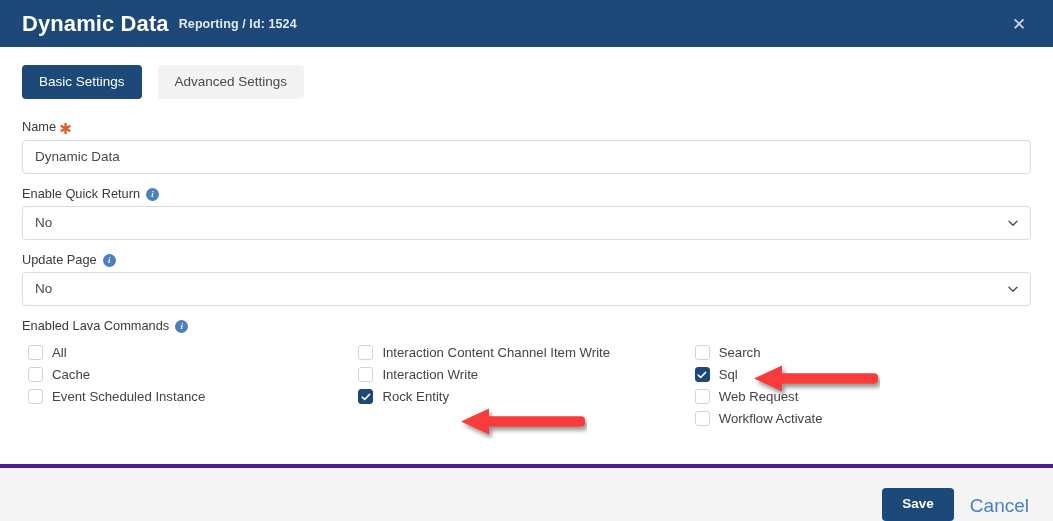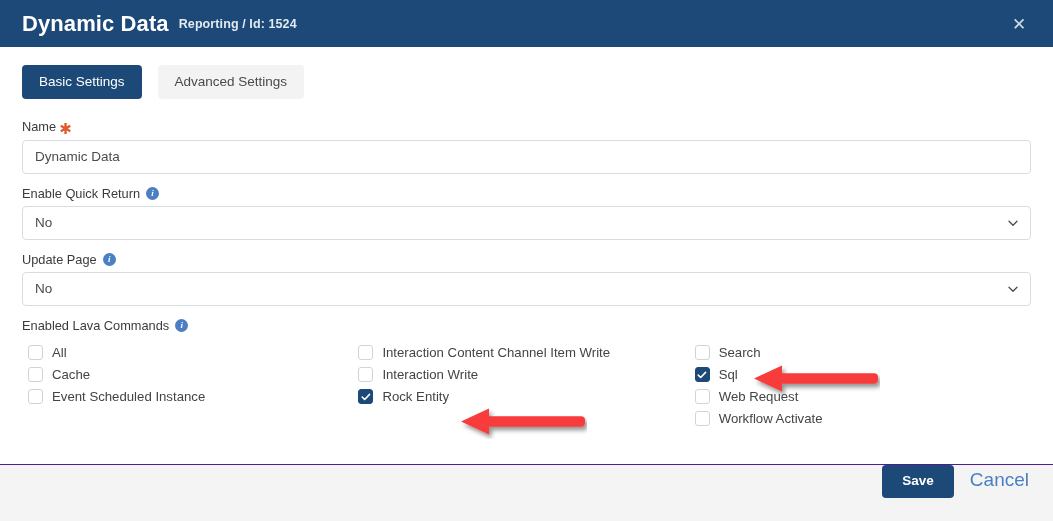--- a/index.html
+++ b/index.html
@@ -93,21 +93,21 @@
   }
   .tab.inactive {
     background: #f3f3f3;
     color: #4a4a4a;
   }
 
   
   .form-group { margin-bottom: 13px; }
   .field-label {
     display: flex;
-    align-items: center;
+    align-items: flex-end;
     font-size: 12.8px;
     color: #3b3b3b;
     margin-bottom: 5px;
     line-height: 1.1;
   }
   .required-star {
     color: #e05c28;
     font-size: 15px;
     margin-left: 3px;
     line-height: 1;
@@ -208,23 +208,23 @@
   }
 
   
   .modal-footer {
     position: absolute;
     left: 0;
     right: 0;
     bottom: 0;
     height: 57px;
     background: #f4f4f4;
-    border-top: 1px solid #4c1d95;
-    display: flex;
-    align-items: flex-start;
+    border-top: 4px solid #4c1d95;
+    display: flex;
+    align-items: flex-end;
     justify-content: flex-end;
     padding-right: 22px;
     gap: 14px;
   }
   .btn-save {
     background: #1c4978;
     color: #ffffff;
     border: none;
     border-radius: 4px;
     font-size: 13.5px;

